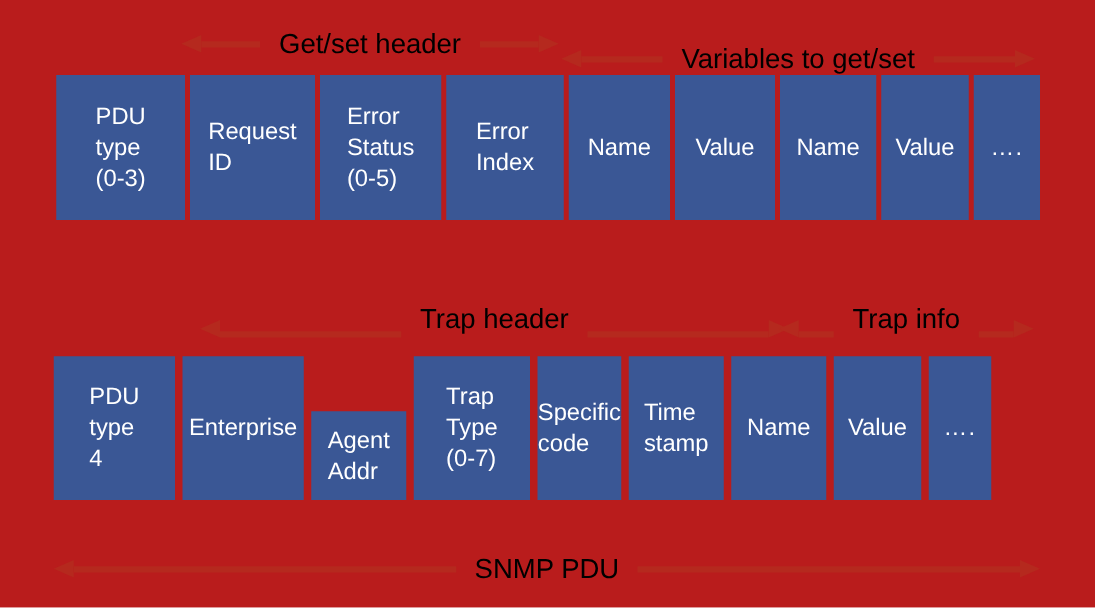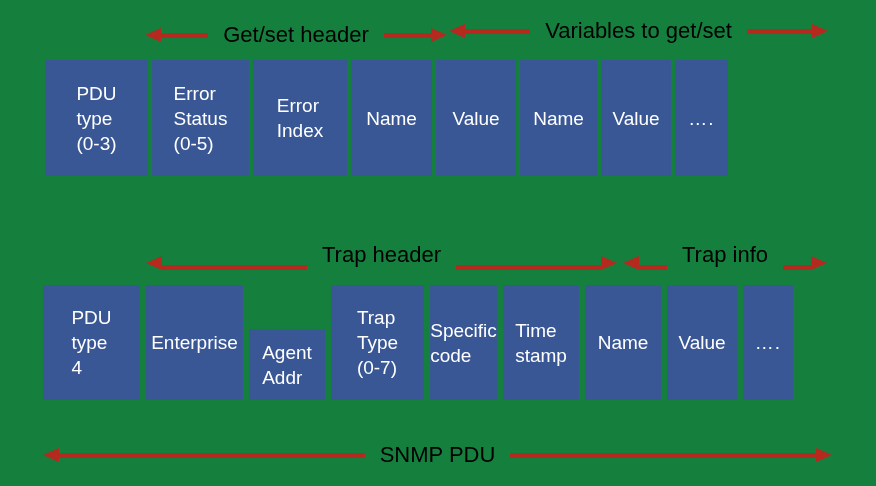--- a/index.html
+++ b/index.html
@@ -8,21 +8,21 @@
     --box-text: #FFFFFF;
     --label-text: #000000;
   }
   * { box-sizing: border-box; margin: 0; padding: 0; }
   html, body { background: #ffffff; }
   body { font-family: "Liberation Sans", sans-serif; }
   .canvas {
     position: relative;
     width: 876px;
     height: 486px;
-    background: #15803d;
+    background: #b91c1c;
     overflow: hidden;
   }
   
   .arrow-group {
     position: absolute;
     display: flex;
     align-items: center;
     height: 30px;
   }
   .arrow-line {
@@ -80,33 +80,37 @@
 <div class="canvas">
 
   <div class="arrow-group" style="left: 145px; top: 20px; width: 302px;">
     <span class="ah ah-left"></span>
     <span class="arrow-line"></span>
     <span class="arrow-label">Get/set header</span>
     <span class="arrow-line"></span>
     <span class="ah ah-right"></span>
   </div>
 
-  <div class="arrow-group" style="left: 449px; top: 16px; width: 379px;">
+  <div class="arrow-group" style="left: 449px; top: 32px; width: 379px;">
     <span class="ah ah-left"></span>
     <span class="arrow-line"></span>
     <span class="arrow-label">Variables to get/set</span>
     <span class="arrow-line"></span>
     <span class="ah ah-right"></span>
   </div>
 
   <div class="field-row" style="left: 45px; top: 60px; height: 116px; gap: 4px;">
       <div class="cell" style="width: 103px;">
         <div class="cell-label">PDU
 type
 (0-3)</div>
+      </div>
+      <div class="cell" style="width: 100px;">
+        <div class="cell-label">Request
+ID</div>
       </div>
       <div class="cell" style="width: 97px;">
         <div class="cell-label">Error
 Status
 (0-5)</div>
       </div>
       <div class="cell" style="width: 94px;">
         <div class="cell-label">Error
 Index</div>
       </div>
@@ -120,21 +124,21 @@
         <div class="cell-label">Name</div>
       </div>
       <div class="cell" style="width: 70px;">
         <div class="cell-label">Value</div>
       </div>
       <div class="cell" style="width: 53px;">
         <div class="cell-label dots">….</div>
       </div>
     </div>
 
-  <div class="arrow-group" style="left: 146px; top: 240px; width: 471px; align-items: flex-end;">
+  <div class="arrow-group" style="left: 160px; top: 240px; width: 471px; align-items: flex-end;">
     <span class="ah ah-left"></span>
     <span class="arrow-line"></span>
     <span class="arrow-label">Trap header</span>
     <span class="arrow-line"></span>
     <span class="ah ah-right"></span>
   </div>
 
   <div class="arrow-group" style="left: 623px; top: 240px; width: 204px; align-items: flex-end;">
     <span class="ah ah-left"></span>
     <span class="arrow-line"></span>

